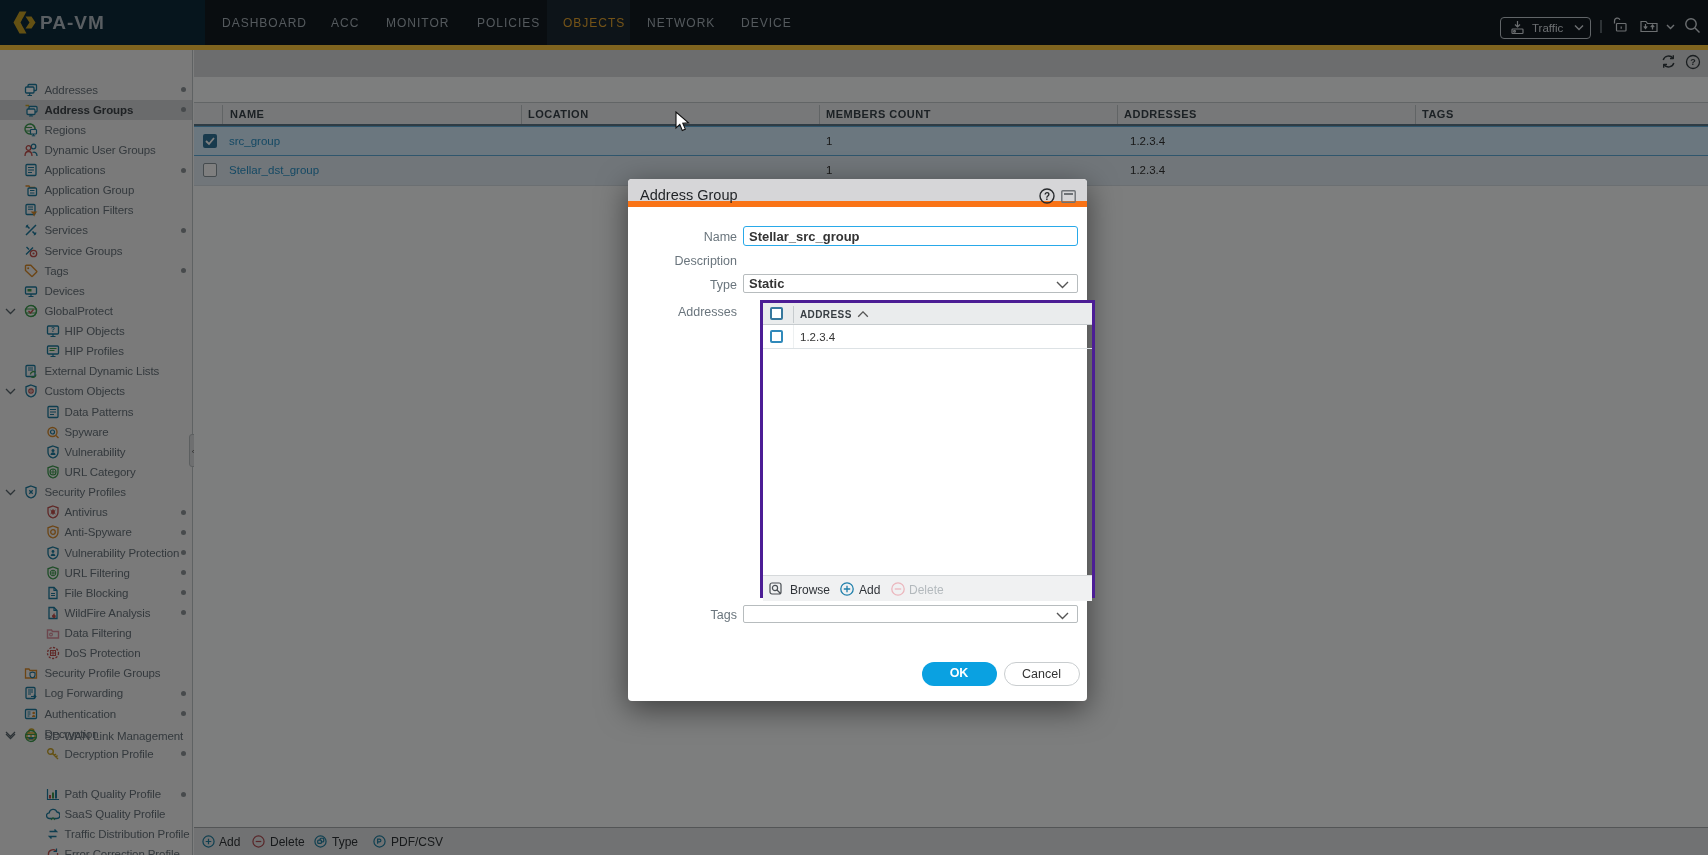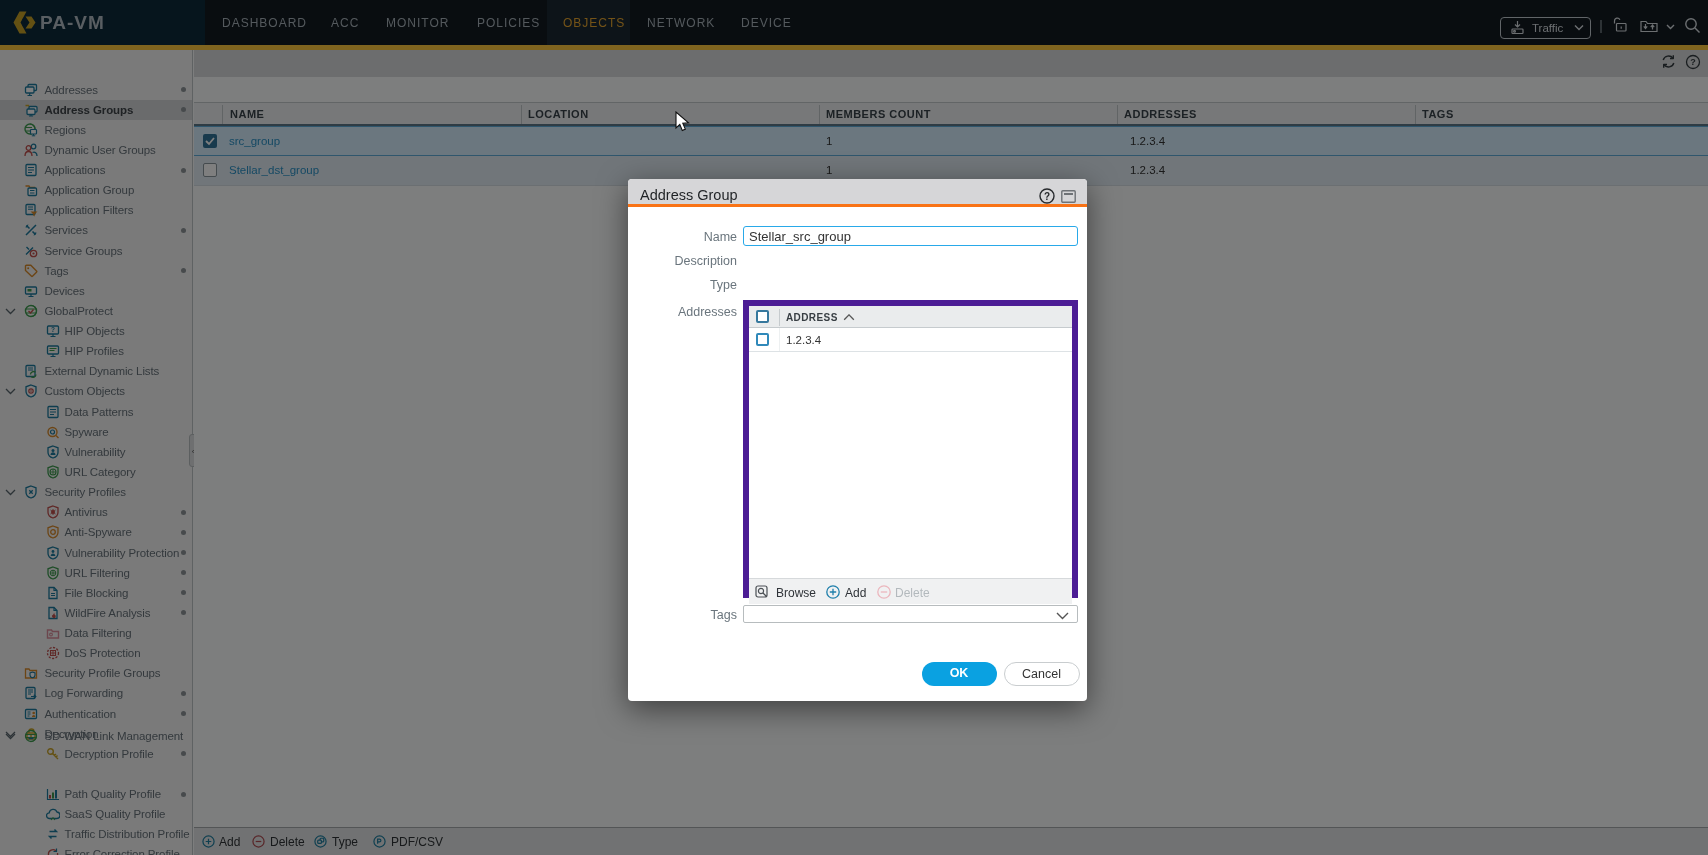--- a/index.html
+++ b/index.html
@@ -47,24 +47,24 @@
 
 #botbar { position:absolute; left:0; top:777px; width:100%; height:28px; background:#E2E5E6; border-top:1px solid #A6ABAD; }
 .bb { position:absolute; top:7px; font-size:12px; font-weight:500; color:#2F3337; }
 .bbic { position:absolute; top:7px; width:13px; height:13px; }
 
 
 #overlay { position:absolute; left:0; top:0; width:1708px; height:855px; background:rgba(0,0,0,0.5); z-index:50; }
 
 
 #modal { position:absolute; left:628px; top:179px; width:459px; height:522px; background:#fff; border-radius:4px; box-shadow:0 8px 30px rgba(0,0,0,0.5); z-index:100; }
-#mtitle { position:absolute; left:0; top:0; width:100%; height:28px; background:#D6D6D8; border-bottom:3px solid #f97316; border-radius:4px 4px 0 0; }
+#mtitle { position:absolute; left:0; top:0; width:100%; height:28px; background:#D6D6D8; border-bottom:6px solid #f97316; border-radius:4px 4px 0 0; }
 #mtitle .t { position:absolute; left:12px; top:8px; font-size:14.5px; font-weight:500; color:#1F2225; }
 .mlabel { position:absolute; font-size:12.5px; color:#6A757D; text-align:right; width:120px; }
-.minput { position:absolute; left:115px; width:335px; background:#fff; font-size:13.5px; color:#333; }
+.minput { position:absolute; left:115px; width:335px; background:#fff; font-size:13.5px; color:#333;font-weight:bold; }
 .okbtn { position:absolute; border-radius:12px; font-size:13.5px; text-align:center; }
 </style></head><body>
 <div id="stage">
 
   <div id="nav">
     <div id="navlogo"></div>
     <div id="objtab"></div>
     <svg class="abs" style="left:13px;top:11px" width="23" height="23" viewBox="0 0 23 23">
       <path d="M6.5 0.5h7l-6 11 6 11h-7l-6-11z" fill="#C9A227"></path>
       <path d="M12.5 5.5l6 0 4 6-4 6h-6l4-6z" fill="#C9A227"></path>
@@ -607,23 +607,28 @@
         </svg>
       <svg class="abs" style="left:433px;top:11px" width="15" height="13" viewBox="0 0 15 13" fill="none" stroke="#6E7276" stroke-width="1.4">
           <rect x="0.8" y="0.8" width="13.4" height="11.4" rx="1"></rect>
           <rect x="3" y="3" width="9" height="2" fill="#6E7276" stroke="none"></rect>
         </svg>
     </div>
     <div class="mlabel" style="left:-11px;top:51px">Name</div>
     <input class="minput" style="top: 47px; height: 20px; border: 1.5px solid rgb(41, 169, 233); border-radius: 3px; padding: 0px 5px; font-size: 13px;" value="Stellar_src_group" readonly="">
     <div class="mlabel" style="left:-11px;top:75px">Description</div>
     <div class="mlabel" style="left:-11px;top:99px">Type</div>
+    <div class="minput" style="top:95px;height:19px;border:1px solid #B7BCBE;border-radius:2px;line-height:18px;padding:0 5px;font-size:13px">Static
+      <svg class="abs" style="right:8px;top:6px" width="13" height="8" viewBox="0 0 13 8" fill="none" stroke="#555" stroke-width="1.4">
+          <path d="M1 1l5.5 5.5L12 1"></path>
+        </svg>
+    </div>
     <div class="mlabel" style="left:-11px;top:126px">Addresses</div>
 
-    <div class="abs" style="left:115px;top:121px;width:335px;height:298px;border:6px solid #4c1d95">
+    <div class="abs" style="left:132px;top:121px;width:335px;height:298px;border:3px solid #4c1d95">
       <div class="abs" style="left:0;top:0;width:100%;height:22px;background:#EAECED;border-bottom:1px solid #C6CBCE">
         <span class="cb off" style="left:7px;top:4px;width:13px;height:13px;border:2px solid #36789D"></span>
         <div class="abs" style="left:30px;top:2.5px;width:1px;height:17px;background:#C6CBCE"></div>
         <span class="abs" style="left:37px;top:6px;font-size:10px;font-weight:bold;letter-spacing:0.4px;color:#383E43">ADDRESS</span>
         <svg class="abs" style="left:94px;top:8px" width="12" height="7" viewBox="0 0 13 8" fill="none" stroke="#555" stroke-width="1.5">
             <path d="M1 6.5L6.5 1L12 6.5"></path>
           </svg>
       </div>
       <div class="abs" style="left:0;top:22px;width:100%;height:24px;border-bottom:1px solid #DDE2E5">
         <span class="cb off" style="left:7px;top:5px;width:13px;height:13px;border:2px solid #3089BA"></span>

